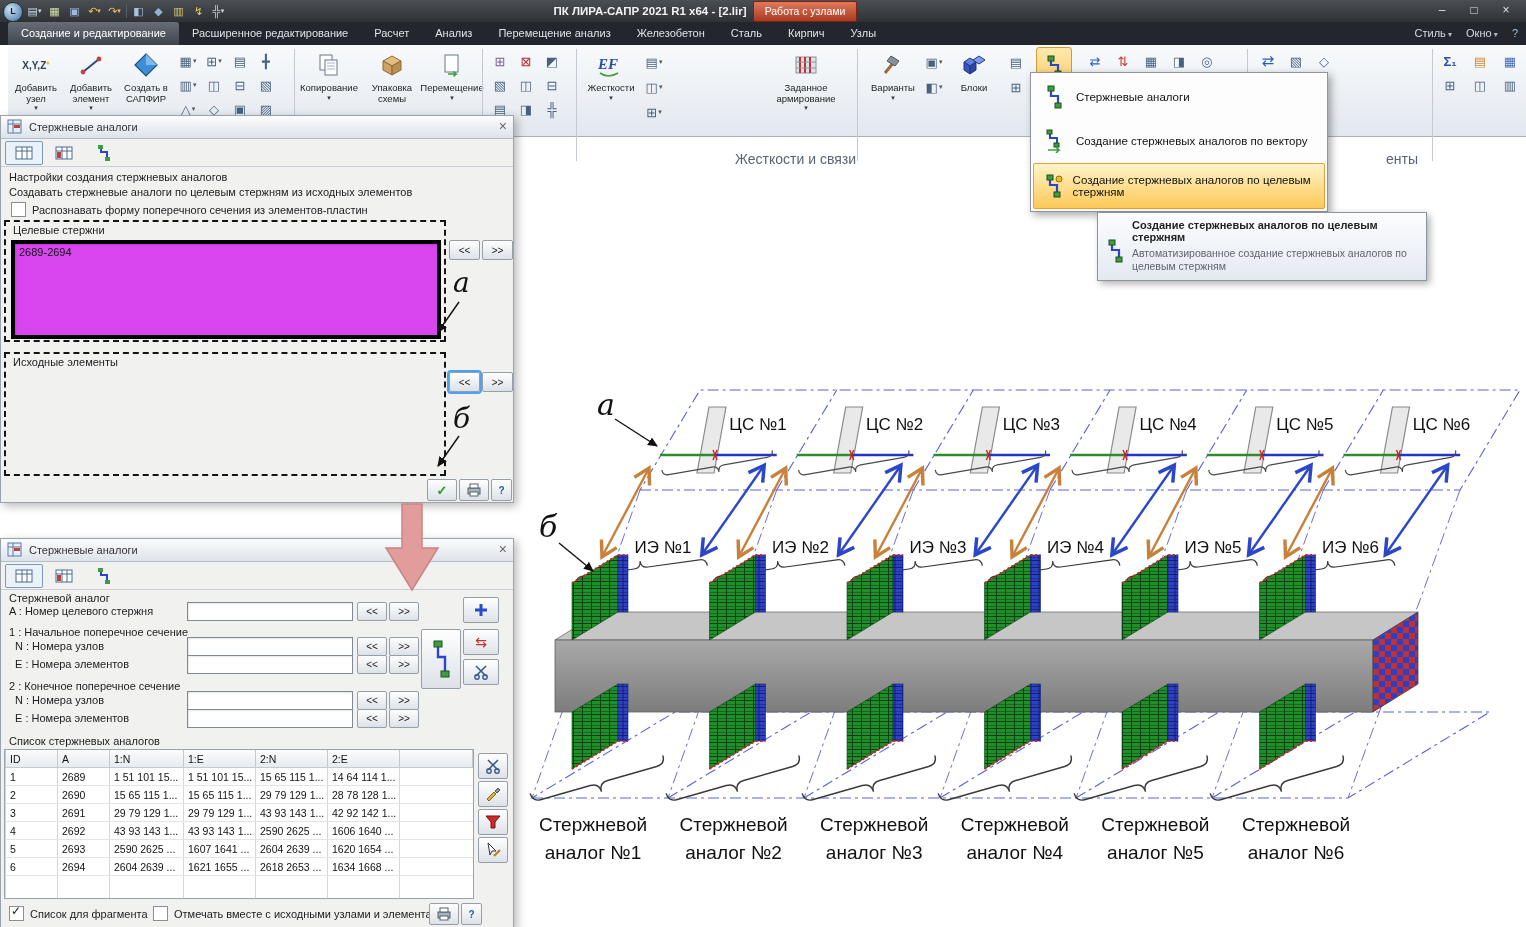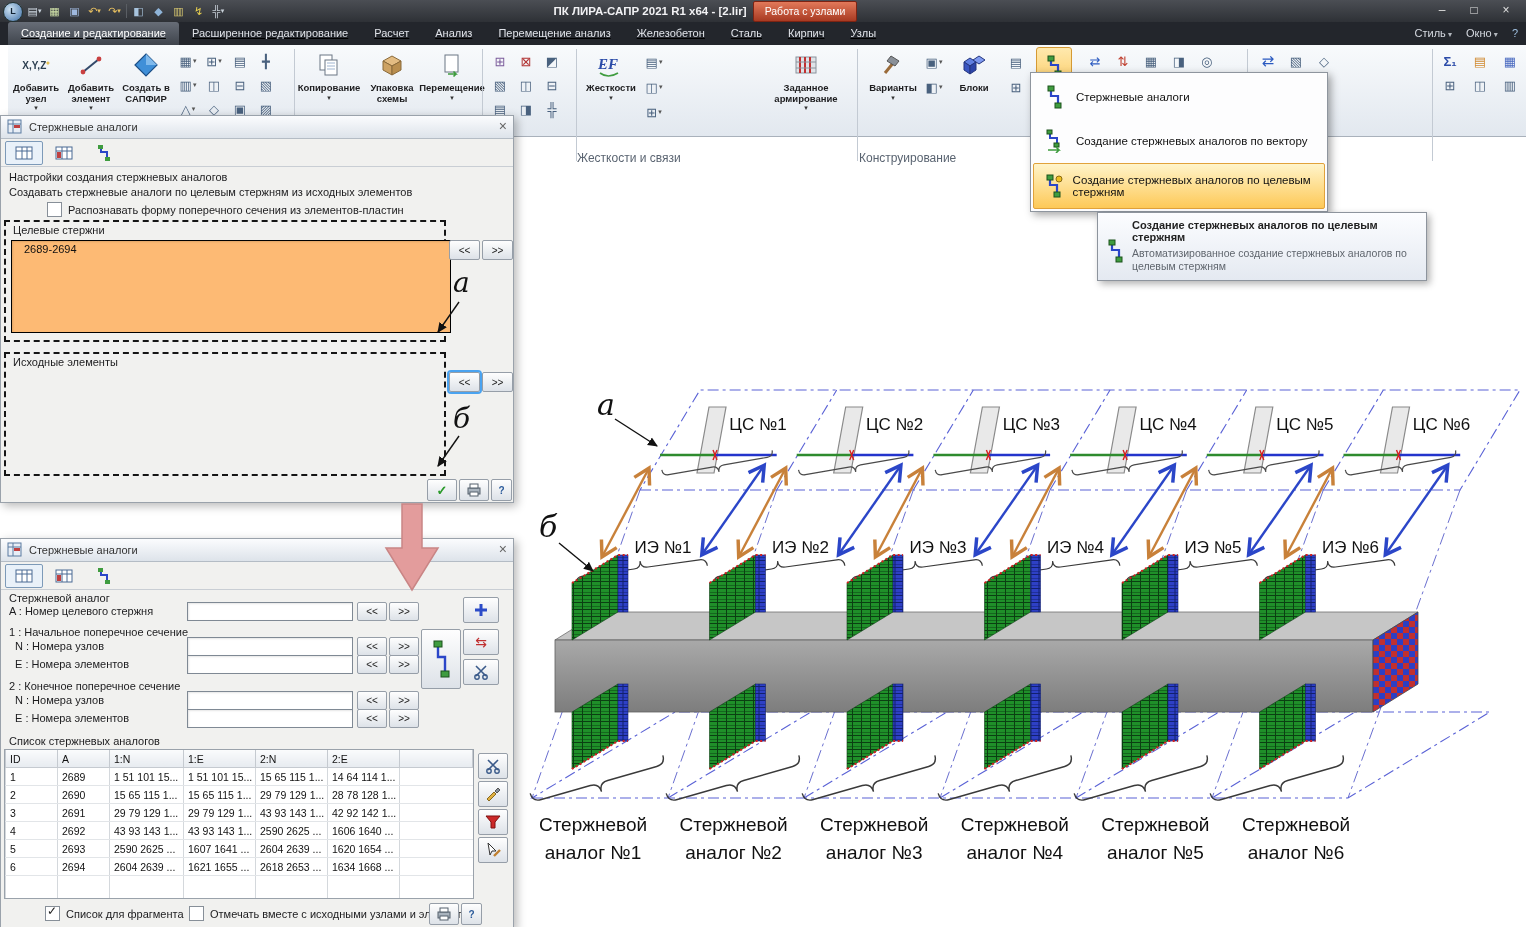--- a/index.html
+++ b/index.html
@@ -17,35 +17,35 @@
          font-size:11px;color:#cdd6e0;border-radius:2px;}
   .title-text{position:absolute;left:420px;width:460px;top:0;text-align:center;
               font-size:11.5px;line-height:22px;font-weight:bold;color:#f2f2f4;}
   .ctx-band{position:absolute;left:753px;top:1px;width:102px;height:19px;border-radius:2px;
             background:linear-gradient(#e2795a,#a83a22);border:1px solid #7e2312;color:#fff;
             font-size:10.5px;text-align:center;line-height:18px;}
   .winbtns{position:absolute;right:4px;top:0;display:flex;}
   .winbtn{width:32px;height:21px;text-align:center;line-height:20px;font-size:12px;color:#e0e0e0;}
   
   .tabbar{position:absolute;left:0;top:22px;width:1526px;height:23px;background:#23262c;}
-  .tabs{position:absolute;left:8px;top:0;display:flex;height:23px;text-decoration:underline;}
+  .tabs{position:absolute;left:8px;top:0;display:flex;height:23px;}
   .rtab{padding:0 13px;font-size:11px;line-height:23px;color:#dfe2e8;white-space:nowrap;}
   .rtab.active{background:linear-gradient(#676d77,#3f444c);border-radius:3px 3px 0 0;color:#fff;}
   .tabbar-right{position:absolute;right:8px;top:0;height:23px;display:flex;gap:14px;
                 font-size:11px;line-height:23px;color:#d6dae1;}
   .tabbar-right .dd:after{content:" ▾";font-size:8px;opacity:.8;}
   
   .ribbon{position:absolute;left:8px;top:45px;width:1526px;height:91px;
           background:linear-gradient(#f8fafc,#e2e8ef);border-bottom:1px solid #a9b1bb;}
   .vsep{position:absolute;top:4px;height:112px;width:1px;background:#c3cad3;}
-  .grp-label{position:absolute;top:106px;height:14px;font-size:12px;color:#5a6471;text-align:left;}
+  .grp-label{position:absolute;top:106px;height:14px;font-size:14px;color:#5a6471;text-align:right;}
   .rbtn{position:absolute;top:2px;height:84px;text-align:center;font-size:9.5px;color:#1d1d1f;
         border-radius:3px;display:flex;flex-direction:column;align-items:center;}
   .ric{height:36px;display:flex;align-items:center;justify-content:center;}
-  .rlb{line-height:10.5px;font-weight:bold;}
+  .rlb{line-height:10.5px;}
   .has-drop:after{content:" ▾";font-size:7px;color:#333;}
   .sgrid{position:absolute;display:grid;gap:2px;}
   .sic{width:24px;height:22px;display:flex;align-items:center;justify-content:center;
        font-size:13px;color:#49617e;border-radius:2px;}
   .sic small{font-size:7px;color:#555;margin-left:1px;}
   .drop-src{position:absolute;left:1028px;top:2px;width:34px;height:44px;border-radius:3px;
             background:linear-gradient(#ffe9ae,#fbc85c);border:1px solid #d59a34;
             display:flex;flex-direction:column;align-items:center;justify-content:center;}
   
   .menu{position:absolute;left:1030px;top:72px;width:292px;background:#fdfdfe;
@@ -65,26 +65,26 @@
   .dlg-title{position:absolute;left:0;top:0;right:0;height:22px;
              background:linear-gradient(#fbfcfe,#dde3ea);border-bottom:1px solid #b4bcc5;}
   .dlg-title-text{position:absolute;left:28px;top:0;font-size:11px;line-height:22px;color:#333;}
   .dlg-ico{position:absolute;left:6px;top:3px;}
   .dlg-close{position:absolute;right:6px;top:0;font-size:14px;line-height:21px;color:#666;}
   .tabstrip{position:absolute;left:0;top:24px;right:0;height:26px;border-bottom:1px solid #c9ced4;}
   .tsb{position:absolute;top:1px;width:36px;height:22px;display:flex;align-items:center;
        justify-content:center;border:1px solid transparent;border-radius:2px;}
   .tsb.pressed{background:#e9f1f9;border:1px solid #7d9ab8;}
   .dtext{position:absolute;font-size:11px;color:#1c1c1e;white-space:nowrap;}
-  .cbrow{position:absolute;display:flex;align-items:center;gap:6px;font-size:11px;color:#1c1c1e;margin-left:36px;}
+  .cbrow{position:absolute;display:flex;align-items:center;gap:6px;font-size:11px;color:#1c1c1e;}
   .cb{width:13px;height:13px;background:#fff;border:1px solid #878f98;position:relative;flex:none;}
   .cb.checked:after{content:"✓";position:absolute;left:1px;top:-3px;font-size:12px;color:#222;}
   .ddz{position:absolute;border:2px dashed #151515;}
-  .lbox{position:absolute;background:#fdba74;border:1px solid #000000;
-        box-shadow:inset 1px 1px 2px rgba(0,0,0,.12);font-size:11px;color:#111;padding:2px 12px;}
+  .lbox{position:absolute;background:#d946ef;border:4px solid #000000;
+        box-shadow:inset 1px 1px 2px rgba(0,0,0,.12);font-size:11px;color:#111;padding:2px 4px;}
   .b3{position:absolute;display:flex;align-items:center;justify-content:center;
       background:linear-gradient(#fefefe,#dde2e8);border:1px solid #969ea8;border-radius:2px;
       font-size:10px;color:#222;}
   .b3.focus{outline:2px solid #4aa3f0;}
   .mark{position:absolute;font:italic 28px "DejaVu Serif",serif;color:#111;}
   .field{position:absolute;height:17px;background:#fff;border:1px solid #7f8994;
          box-shadow:inset 1px 1px 2px rgba(0,0,0,.1);}
   
   .tbl{position:absolute;background:#fff;border:1px solid #9aa2ab;overflow:hidden;}
   .tbl table{border-collapse:collapse;table-layout:fixed;width:100%;font-size:10.5px;color:#111;}

